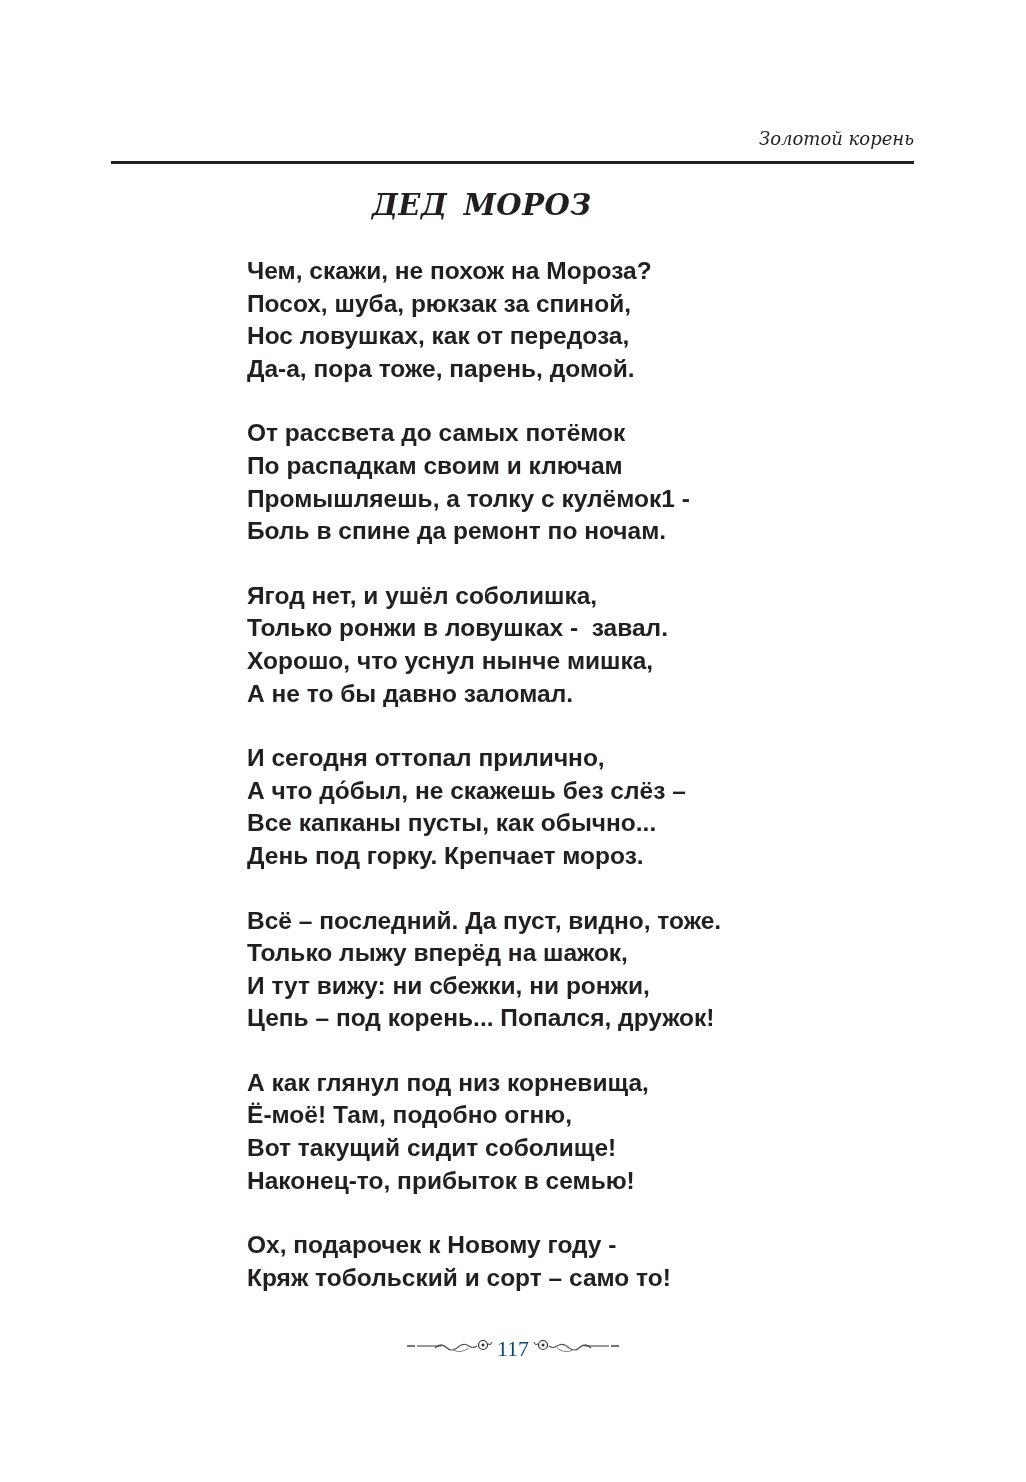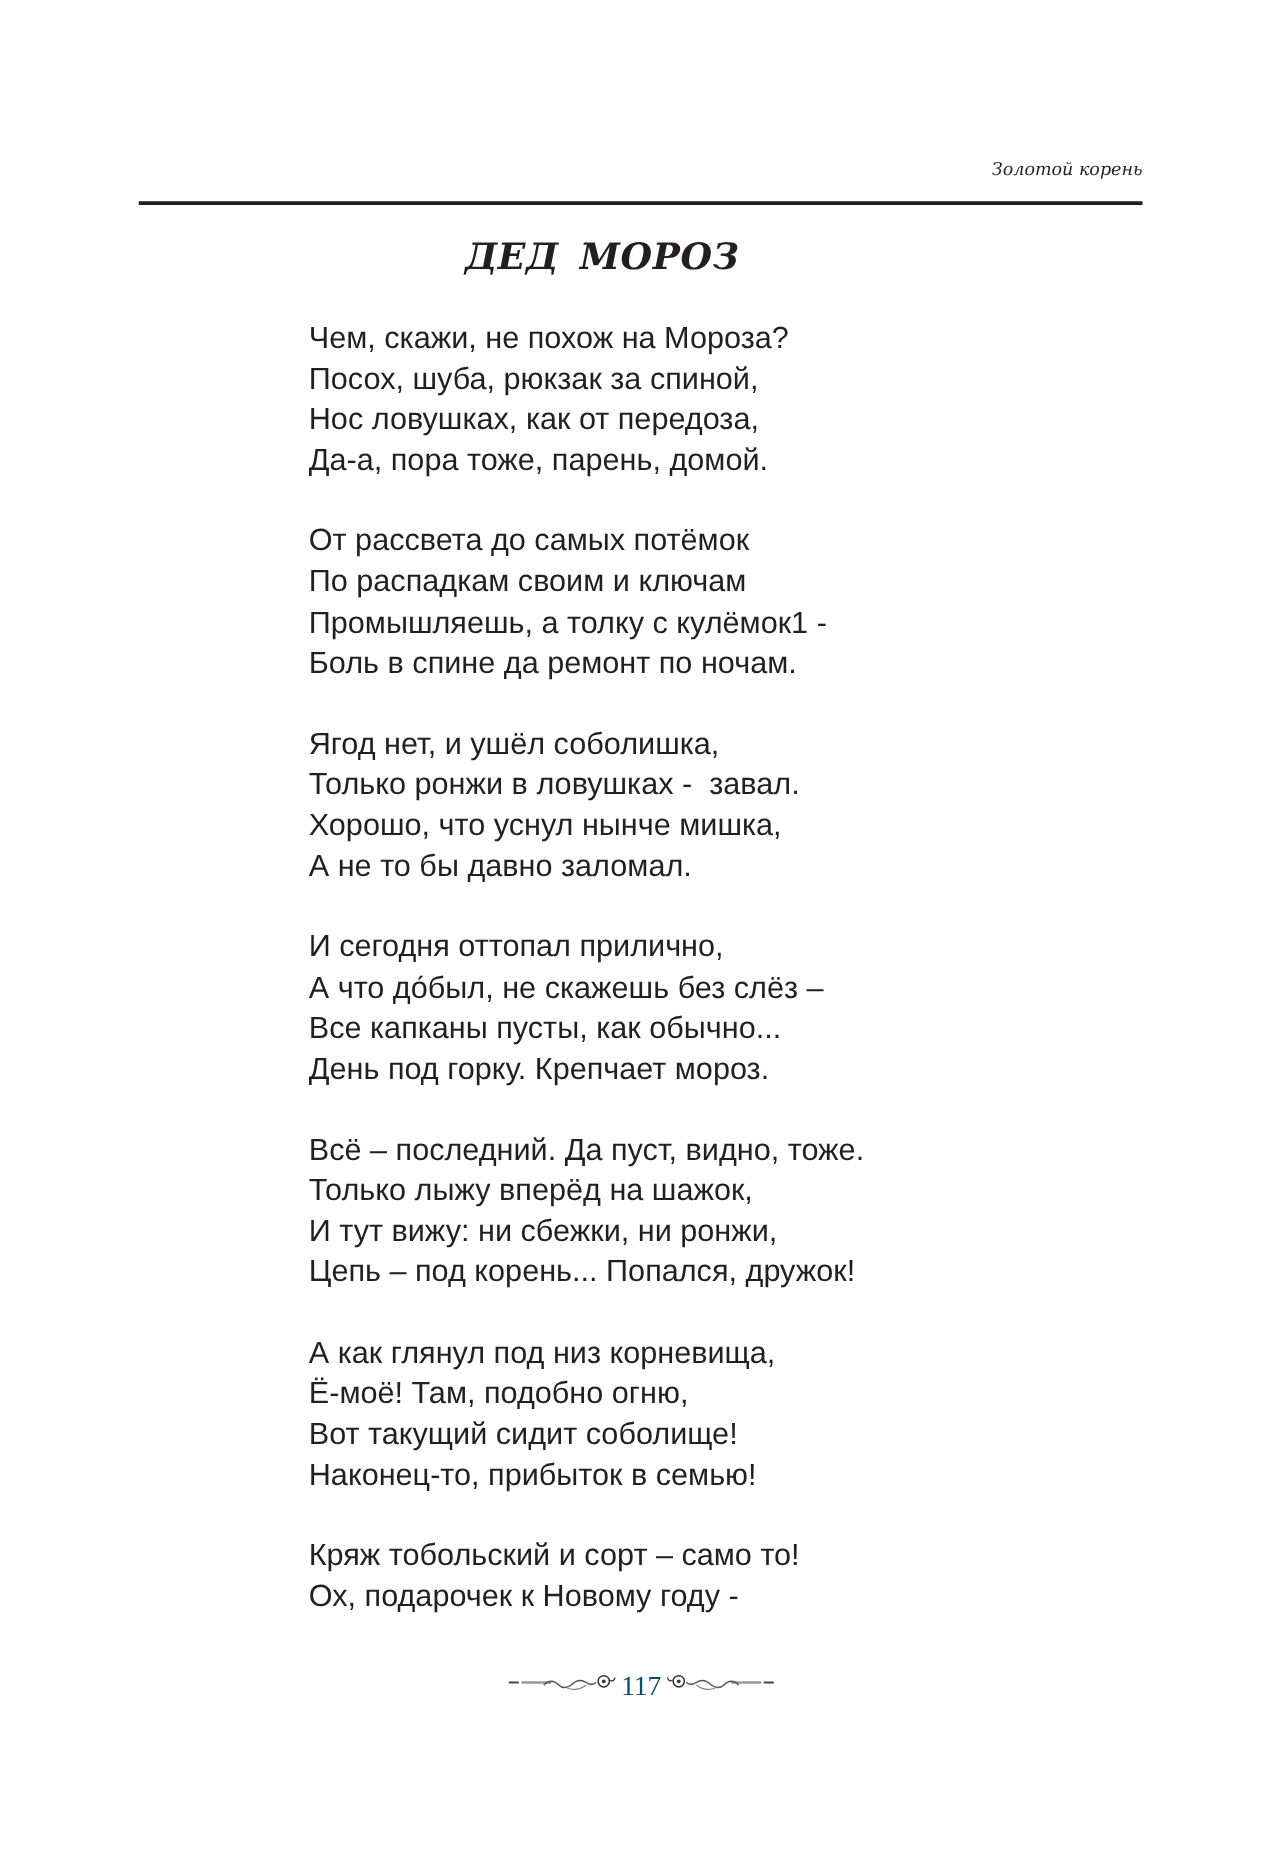--- a/index.html
+++ b/index.html
@@ -1,33 +1,33 @@
 <!DOCTYPE html>
 <html><head>
 <meta charset="utf-8">
 <style>
   html, body { margin:0; padding:0; background:#ffffff; }
   body { width:1026px; height:1482px; position:relative; overflow:hidden; color:#231f20; }
   .running-head {
     position:absolute; right:112px; top:128px;
-    font-family:"DejaVu Serif", serif; font-style:italic; font-size:14px; color:#231f20;
+    font-family:"DejaVu Serif", serif; font-style:italic; font-size:18px; color:#231f20;
   }
   .head-rule {
     position:absolute; left:111px; top:161px; width:803px; height:3px; background:#231f20;
   }
   .title {
     position:absolute; left:372px; top:188px;
     font-family:"DejaVu Serif", serif; font-style:italic; font-weight:bold; font-size:29px;
     letter-spacing:0.5px; word-spacing:6px; color:#231f20;
   }
   .poem {
     position:absolute; left:247px; top:255px;
     font-family:"Liberation Sans", sans-serif; font-size:24.5px; color:#231f20;
   }
-  .stanza { margin:0 0 32px 0; }
+  .stanza { margin:0 0 32px 0;font-weight:bold; }
   .line { height:32.6px; line-height:32.6px; white-space:pre; }
   .folio {
     position:absolute; left:0; width:1026px; top:1336px; text-align:center;
     font-family:"Liberation Serif", serif; font-size:22px; color:#0c4a6e;
     display:flex; justify-content:center; align-items:center; gap:4px;
   }
   .orn { display:inline-block; }
 </style>
 </head>
 <body>
@@ -68,22 +68,22 @@
     <div class="line">И тут вижу: ни сбежки, ни ронжи,</div>
     <div class="line">Цепь – под корень... Попался, дружок!</div>
   </div>
   <div class="stanza">
     <div class="line">А как глянул под низ корневища,</div>
     <div class="line">Ё-моё! Там, подобно огню,</div>
     <div class="line">Вот такущий сидит соболище!</div>
     <div class="line">Наконец-то, прибыток в семью!</div>
   </div>
   <div class="stanza">
+    <div class="line">Ох, подарочек к Новому году -</div>
     <div class="line">Кряж тобольский и сорт – само то!</div>
-    <div class="line">Ох, подарочек к Новому году -</div>
   </div>
 </div>
 
 <div class="folio">
   <span class="orn">
     <svg width="88" height="20" viewBox="0 0 88 20">
       <line x1="2" y1="10" x2="10" y2="10" stroke="#444" stroke-width="1.5"></line>
       <line x1="12" y1="10" x2="36" y2="10" stroke="#999" stroke-width="2"></line>
       <path d="M30 12 q6 -6 12 0 q4 4 10 0 q6 -6 12 -2 q4 3 8 0" fill="none" stroke="#555" stroke-width="1.2"></path>
       <path d="M48 14 q8 4 16 -2" fill="none" stroke="#888" stroke-width="1"></path>

